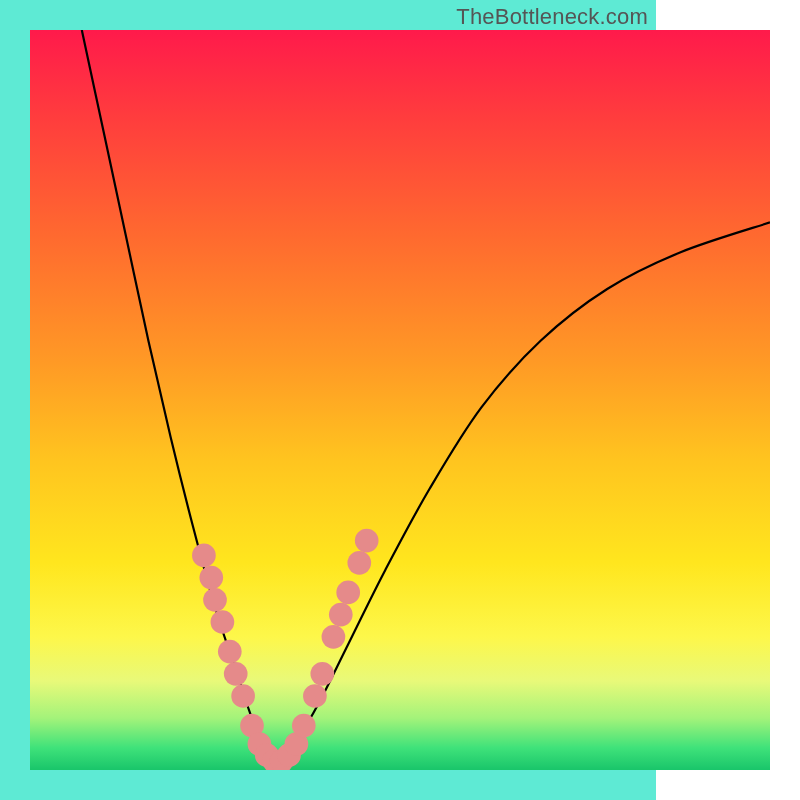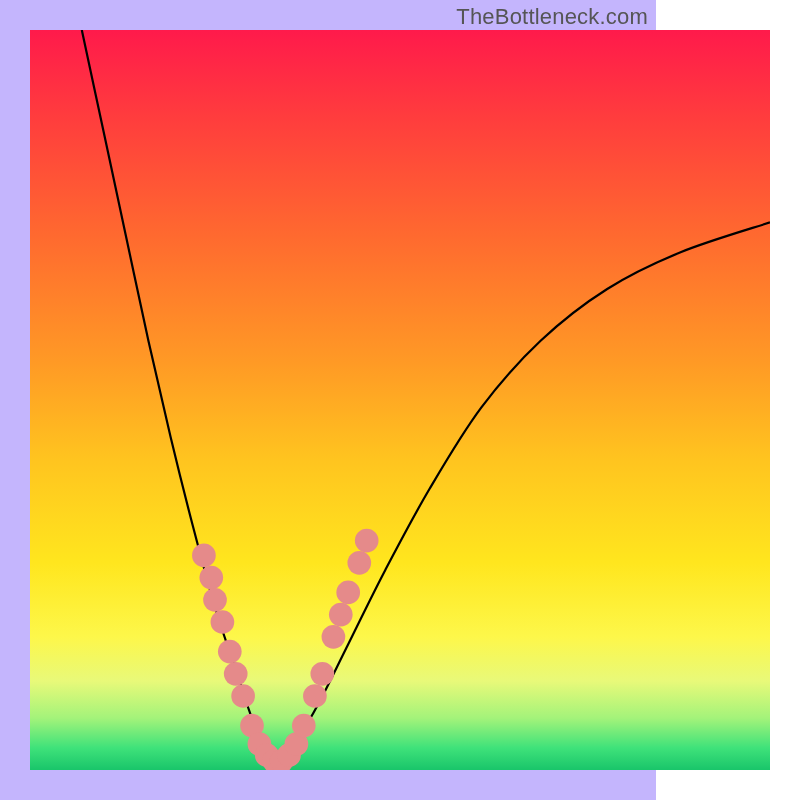--- a/index.html
+++ b/index.html
@@ -8,21 +8,21 @@
     width: 800px;
     height: 800px;
     overflow: hidden;
     background: #fff;
     font-family: Arial, Helvetica, sans-serif;
   }
   .container {
     position: relative;
     width: 656px;
     height: 800px;
-    background: #c4b5fd;
+    background: #5eead4;
   }
   .plot-area {
     position: absolute;
     left: 30px;
     top: 30px;
     width: 740px;
     height: 740px;
   }
   .gradient-bg {
     position: absolute;

